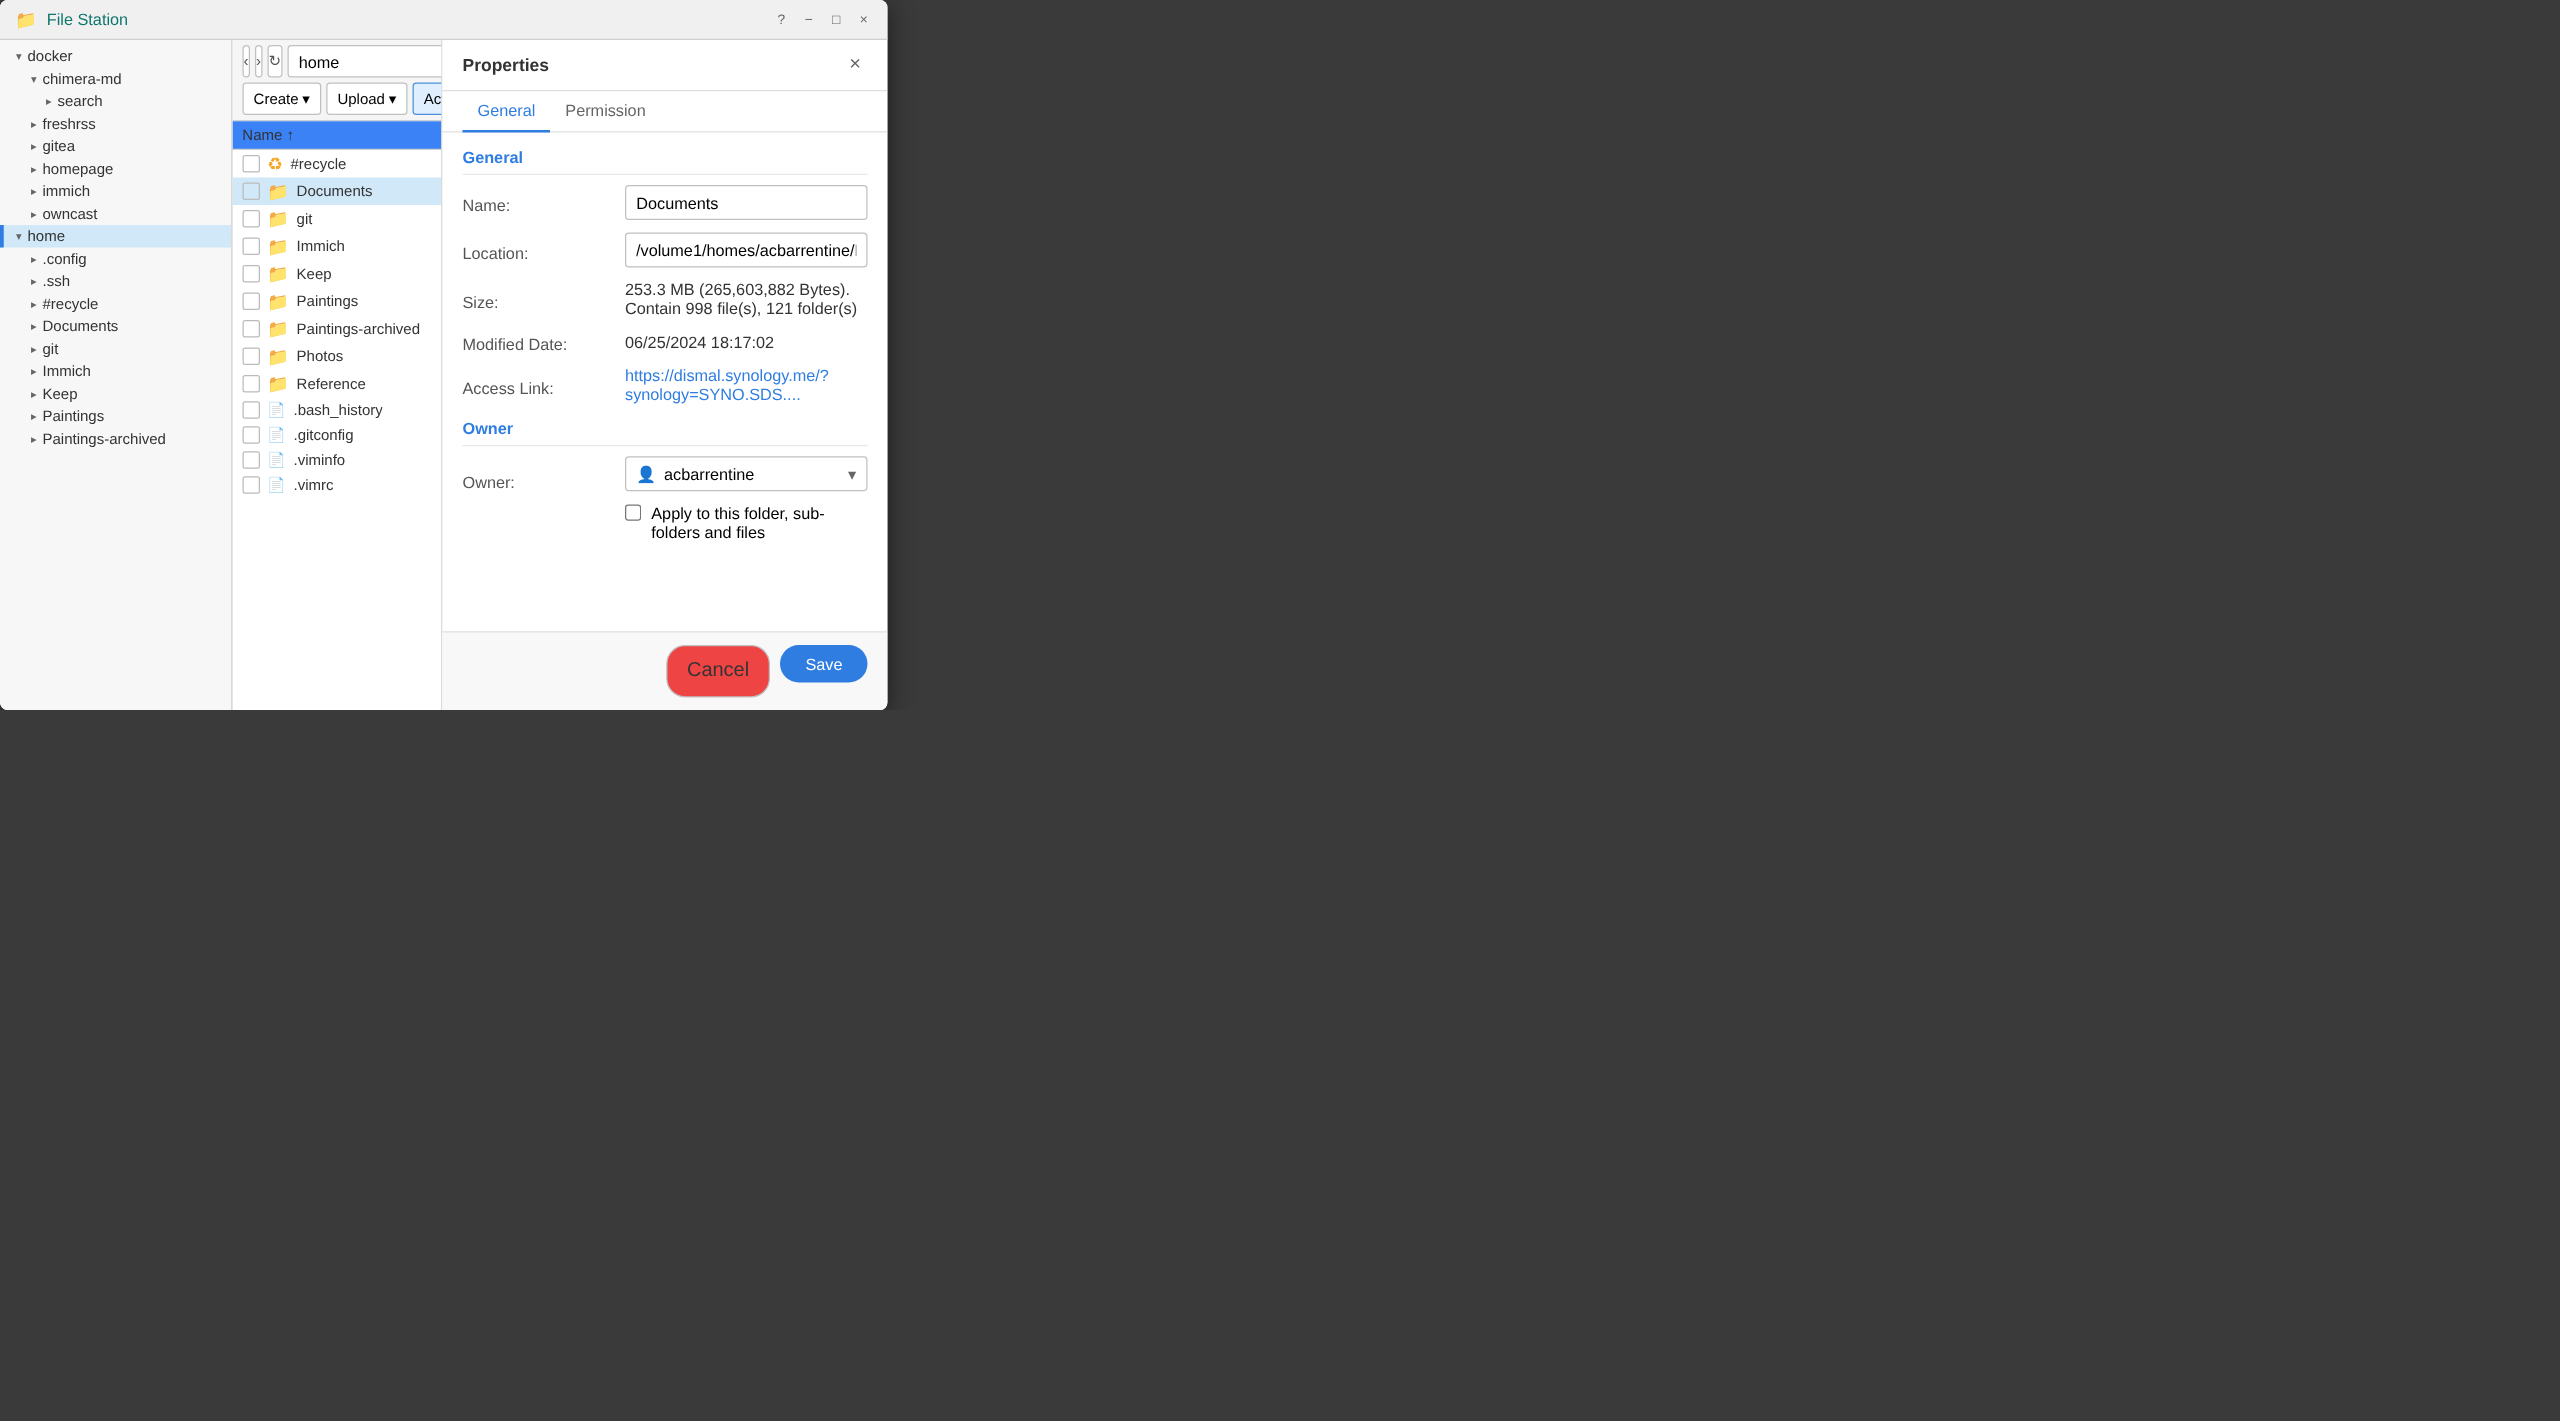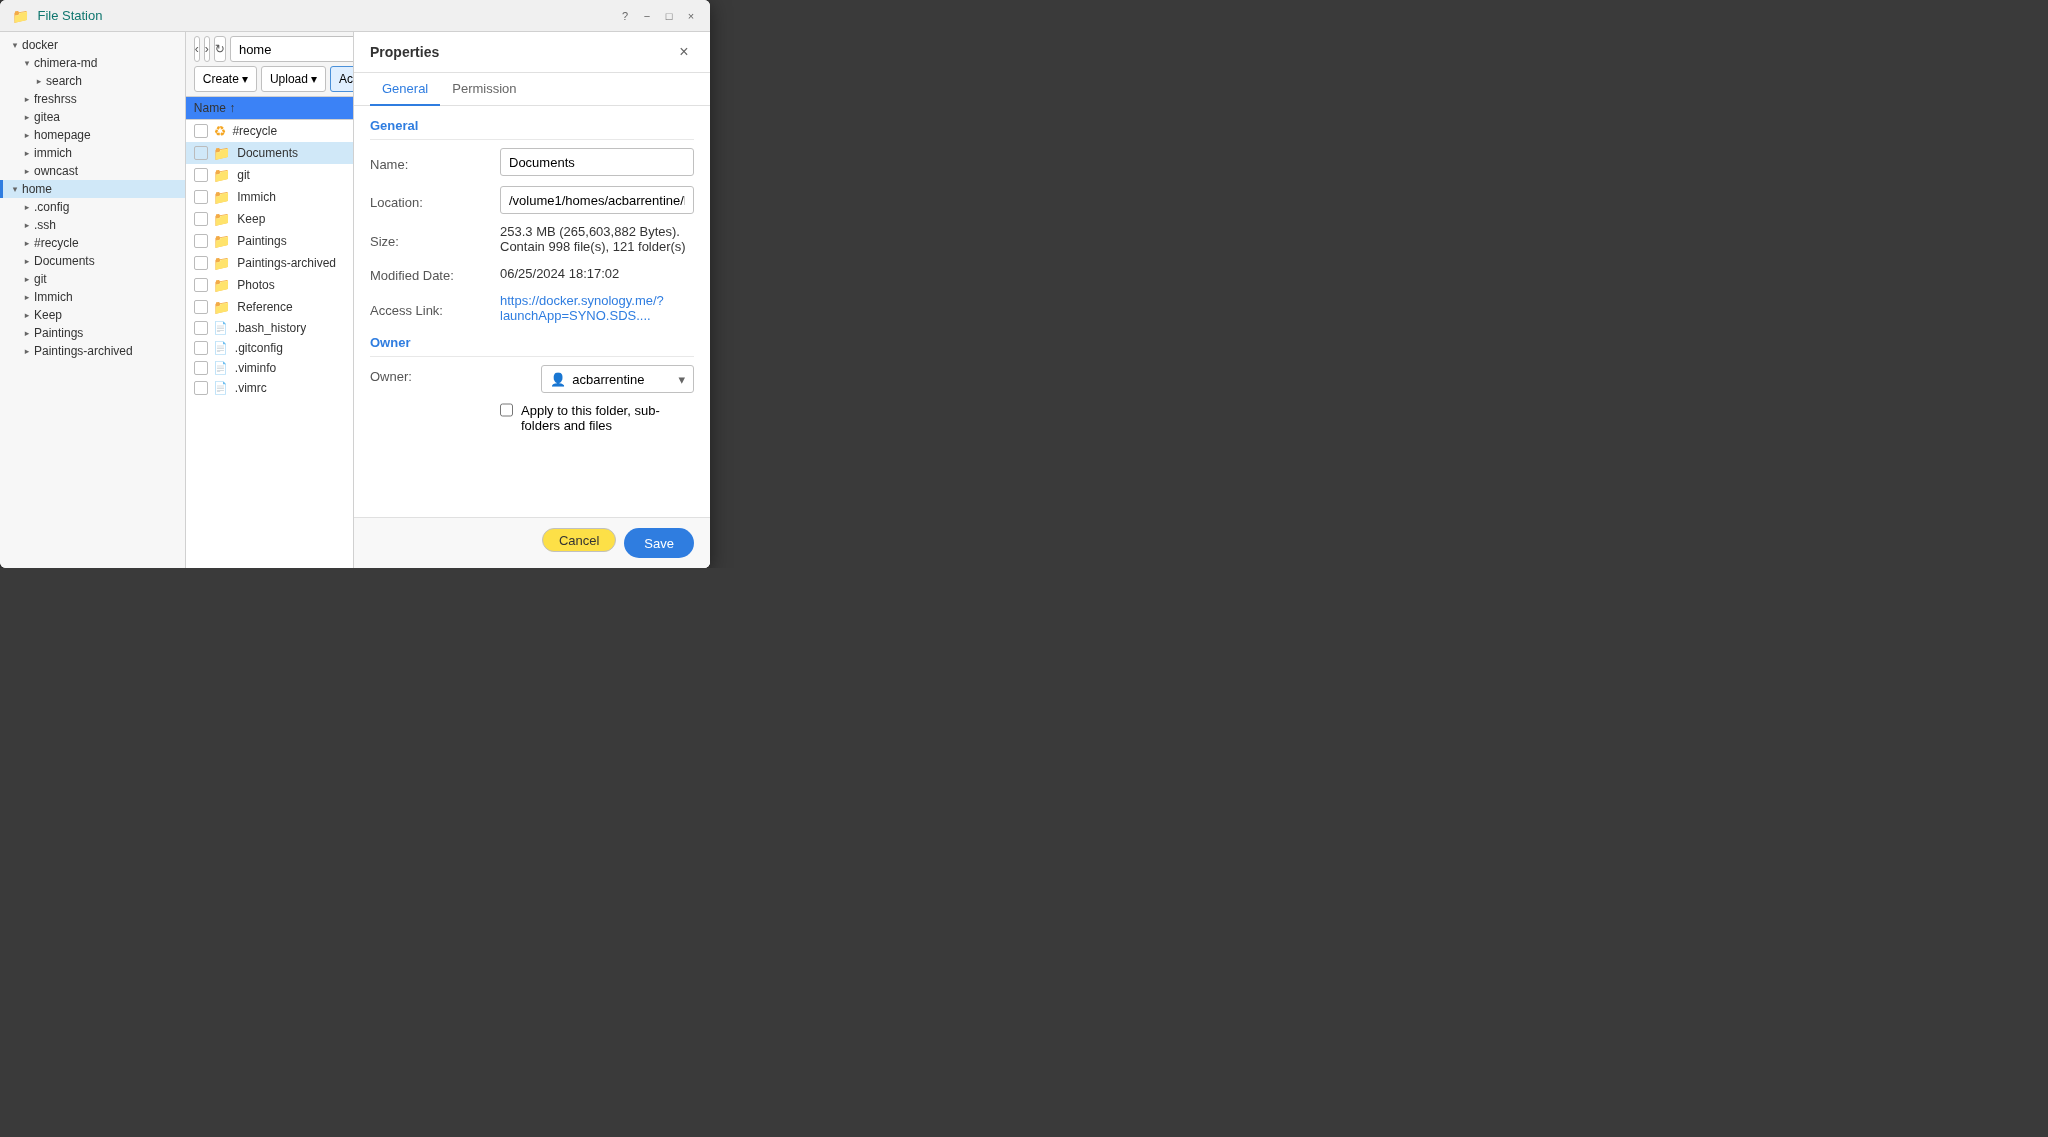--- a/index.html
+++ b/index.html
@@ -282,23 +282,22 @@
     .field-link {
       color: #2f7de0;
       text-decoration: none;
       font-size: 13px;
     }
     .owner-section {
       margin-top: 12px;
     }
     .owner-row {
       display: flex;
-      align-items: flex-start;
+      align-items: flex-end;
       margin-bottom: 10px;
-      gap: 41px;
     }
     .checkbox-row {
       display: flex;
       align-items: flex-start;
       gap: 8px;
       margin-left: 130px;
     }
     .checkbox-input {
       width: 14px;
       height: 14px;
@@ -307,26 +306,26 @@
     }
     .props-footer {
       padding: 10px 16px;
       border-top: 1px solid #e0e0e0;
       display: flex;
       justify-content: flex-end;
       gap: 8px;
       background: #f8f8f8;
     }
     .btn-cancel {
-      height: 24px;
+      height: 42px;
       padding: 0 16px;
       border: 1px solid #c0c0c0;
-      background: #fde047;
+      background: #ef4444;
       border-radius: 15px;
-      font-size: 13px;
+      font-size: 16px;
       cursor: pointer;
       color: #333;
     }
     .btn-save {
       height: 30px;
       padding: 0 20px;
       border: none;
       background: #2f7de0;
       border-radius: 15px;
       font-size: 13px;
@@ -599,21 +598,21 @@
           <span class="field-value">253.3 MB (265,603,882 Bytes). Contain 998 file(s), 121 folder(s)</span>
         </div>
 
         <div class="field-row">
           <span class="field-label">Modified Date:</span>
           <span class="field-value">06/25/2024 18:17:02</span>
         </div>
 
         <div class="field-row">
           <span class="field-label">Access Link:</span>
-          <a class="field-link" href="#">https://docker.synology.me/?launchApp=SYNO.SDS....</a>
+          <a class="field-link" href="#">https://dismal.synology.me/?synology=SYNO.SDS....</a>
         </div>
 
         <div class="owner-section">
           <div class="section-title">Owner</div>
 
           <div class="owner-row field-row">
             <span class="field-label">Owner:</span>
             <div style="flex:1;height:28px;border:1px solid #c0c0c0;border-radius:3px;background:#fff;display:flex;align-items:center;padding:0 8px;gap:6px;cursor:pointer;">
               <span>👤</span>
               <span>acbarrentine</span>

